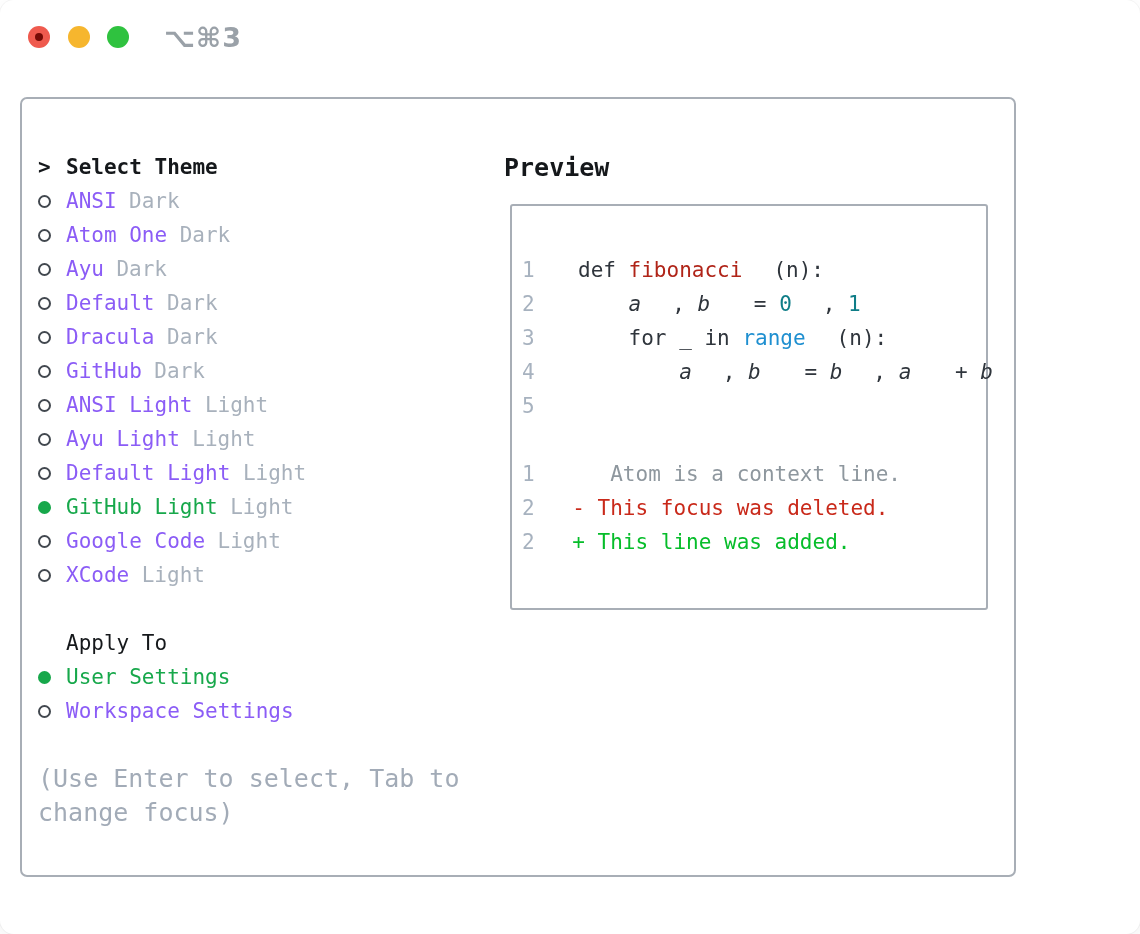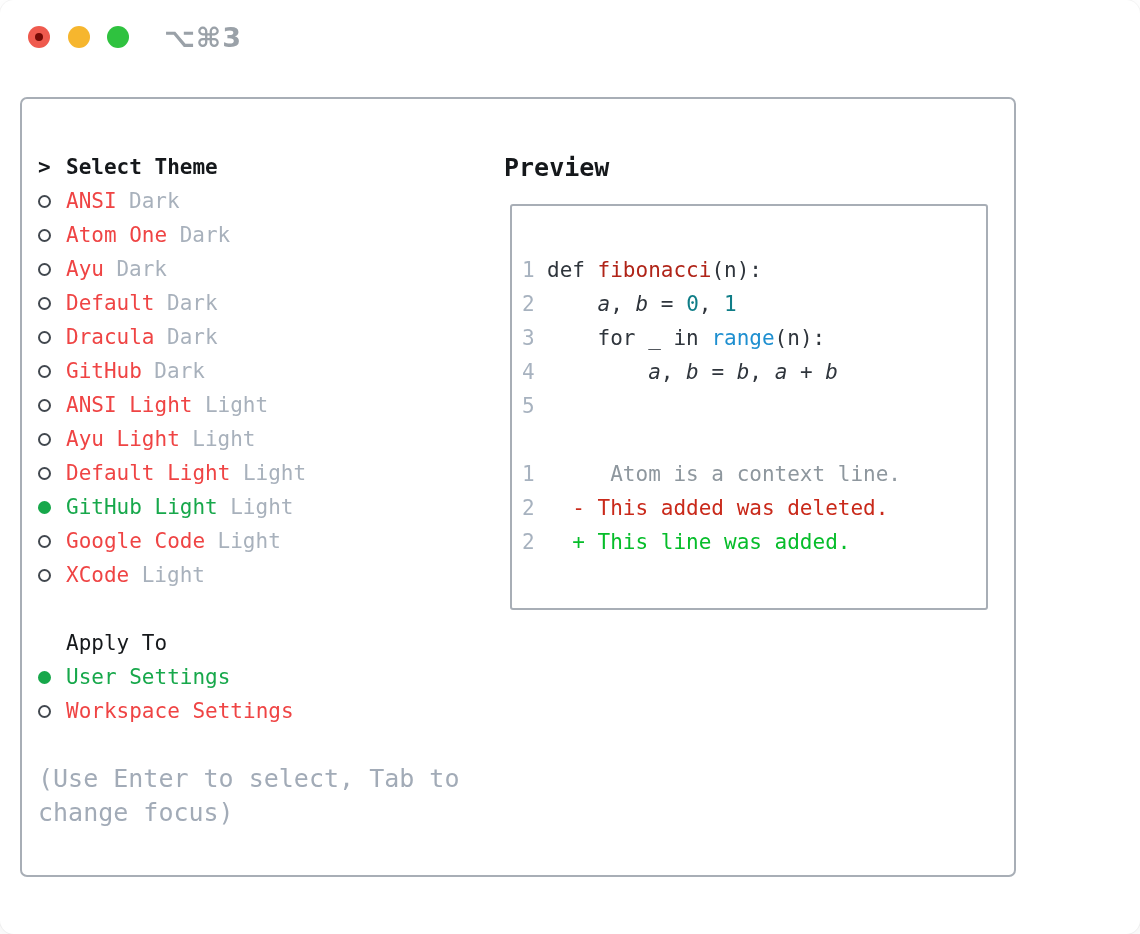--- a/index.html
+++ b/index.html
@@ -27,39 +27,39 @@
     border:2px solid #a8aeb6;border-radius:7px;background:#ffffff;
   }
   
   .leftcol{position:absolute;left:16px;top:51px;width:436px;font-size:21px;color:#2f353c;}
   .row{display:flex;align-items:center;height:34px;white-space:pre;}
   .marker{display:inline-flex;width:28px;flex:0 0 28px;align-items:center;}
   .bullet{width:13px;height:13px;border-radius:50%;border:2px solid #42484f;}
   .bullet.sel{border-color:#17a84b;background:#17a84b;}
   .hdr-prefix{font-weight:bold;color:#15181b;}
   .hdr-label{font-weight:bold;color:#15181b;}
-  .tname{color:#ef4444;}
+  .tname{color:#8b5cf6;}
   .tname.sel{color:#17a84b;}
   .tvariant{color:#a8b1bc;margin-left:12.5px;}
   .spacer{height:34px;}
   .subhdr .tname{color:#15181b;}
   .hint{
     margin-top:0;line-height:34px;color:#a2abb7;font-size:25px;white-space:normal;width:430px;
   }
   
   .preview-title{position:absolute;left:482px;top:52px;font-size:25px;font-weight:bold;color:#15181b;line-height:34px;}
   .preview-box{
     position:absolute;left:488px;top:105px;width:478px;height:406px;
     border:2px solid #a8aeb6;border-radius:3px;background:#ffffff;
     padding:47px 8px 0 10px;font-size:21px;
   }
   .pline{display:flex;height:34px;line-height:34px;white-space:pre;}
   .gut{display:inline-block;width:25px;flex:0 0 25px;color:#a7b2bf;}
   .lcode{white-space:pre;}
-  .tok-code{color:#2f353c;}
+  .tok-code{color:#2f353c;margin-left:31px;}
   .tok-func{color:#b02418;}
   .tok-var{color:#2f353c;font-style:italic;}
   .tok-num{color:#0f7d87;}
   .tok-call{color:#1e8fd0;}
   .tok-context{color:#8e979e;}
   .tok-deleted{color:#c9291a;}
   .tok-added{color:#06bd2a;text-align:right;}
 </style>
 </head>
 <body>
@@ -114,18 +114,18 @@
     <div class="preview-title">Preview</div>
 
     <div class="preview-box" id="preview-box">
         <div class="pline"><span class="gut">1</span><span class="lcode"><span class="tok-code">def </span><span class="tok-func">fibonacci</span><span class="tok-code">(n):</span></span></div>
         <div class="pline"><span class="gut">2</span><span class="lcode"><span class="tok-code">    </span><span class="tok-var">a</span><span class="tok-code">, </span><span class="tok-var">b</span><span class="tok-code"> = </span><span class="tok-num">0</span><span class="tok-code">, </span><span class="tok-num">1</span></span></div>
         <div class="pline"><span class="gut">3</span><span class="lcode"><span class="tok-code">    for _ in </span><span class="tok-call">range</span><span class="tok-code">(n):</span></span></div>
         <div class="pline"><span class="gut">4</span><span class="lcode"><span class="tok-code">        </span><span class="tok-var">a</span><span class="tok-code">, </span><span class="tok-var">b</span><span class="tok-code"> = </span><span class="tok-var">b</span><span class="tok-code">, </span><span class="tok-var">a</span><span class="tok-code"> + </span><span class="tok-var">b</span></span></div>
         <div class="pline"><span class="gut">5</span></div>
         <div class="pline"><span class="gut"></span><span class="lcode"></span></div>
         <div class="pline"><span class="gut">1</span><span class="lcode"><span class="tok-context">     Atom is a context line.</span></span></div>
-        <div class="pline"><span class="gut">2</span><span class="lcode"><span class="tok-deleted">  - This added was deleted.</span></span></div>
+        <div class="pline"><span class="gut">2</span><span class="lcode"><span class="tok-deleted">  - This focus was deleted.</span></span></div>
         <div class="pline"><span class="gut">2</span><span class="lcode"><span class="tok-added">  + This line was added.</span></span></div>
       </div>
 
   </div>
 </div>
 
 </body></html>

